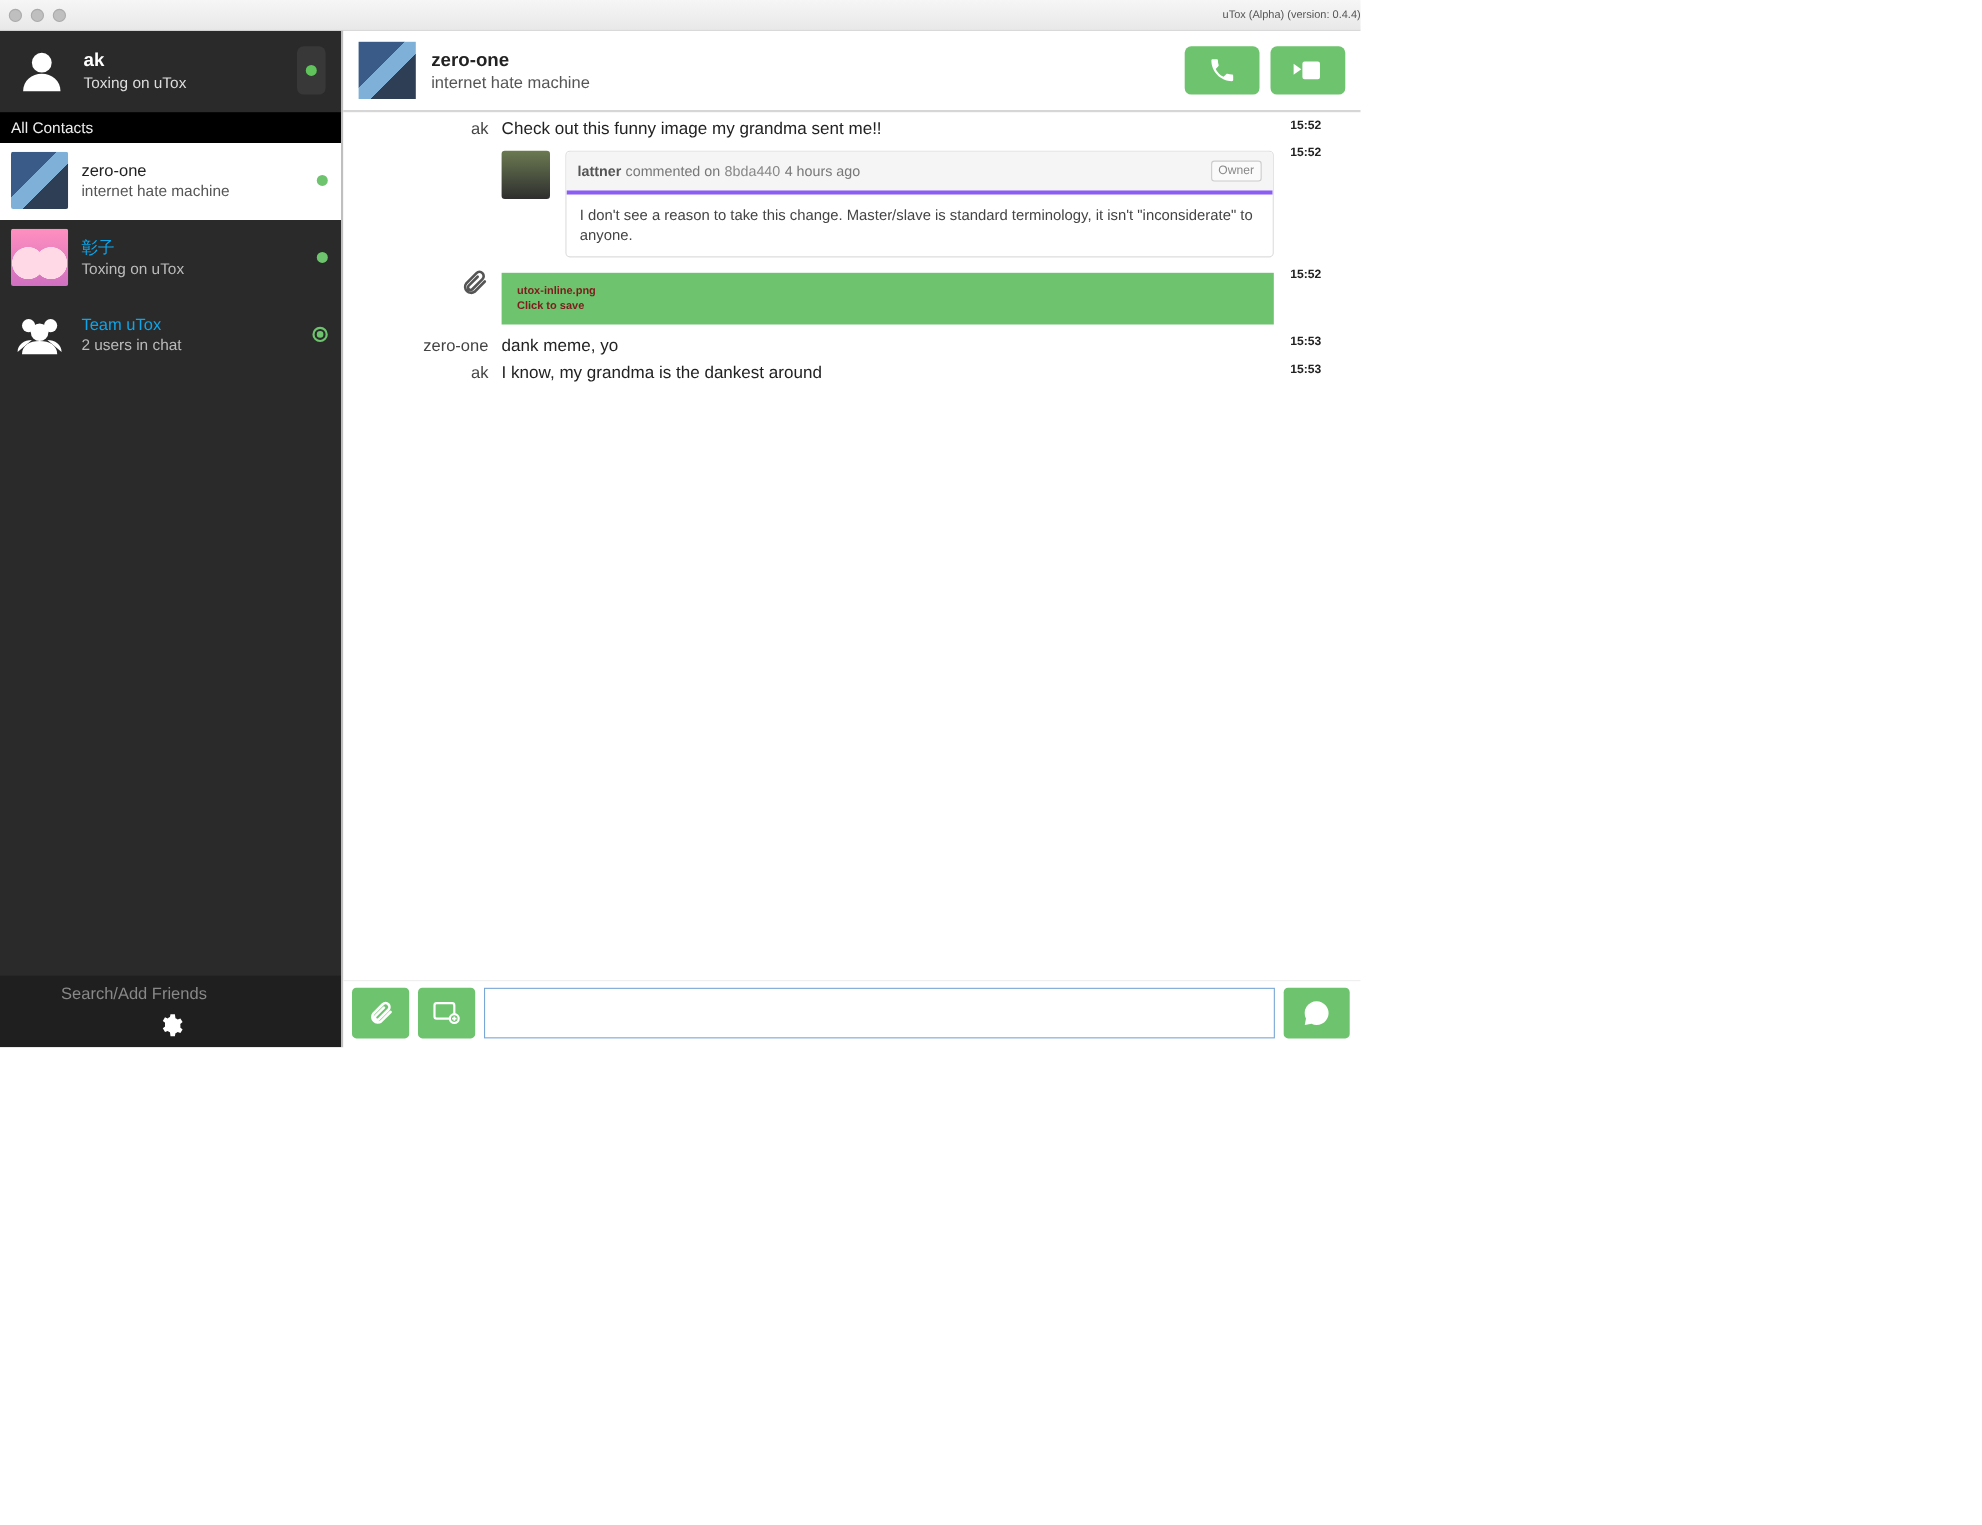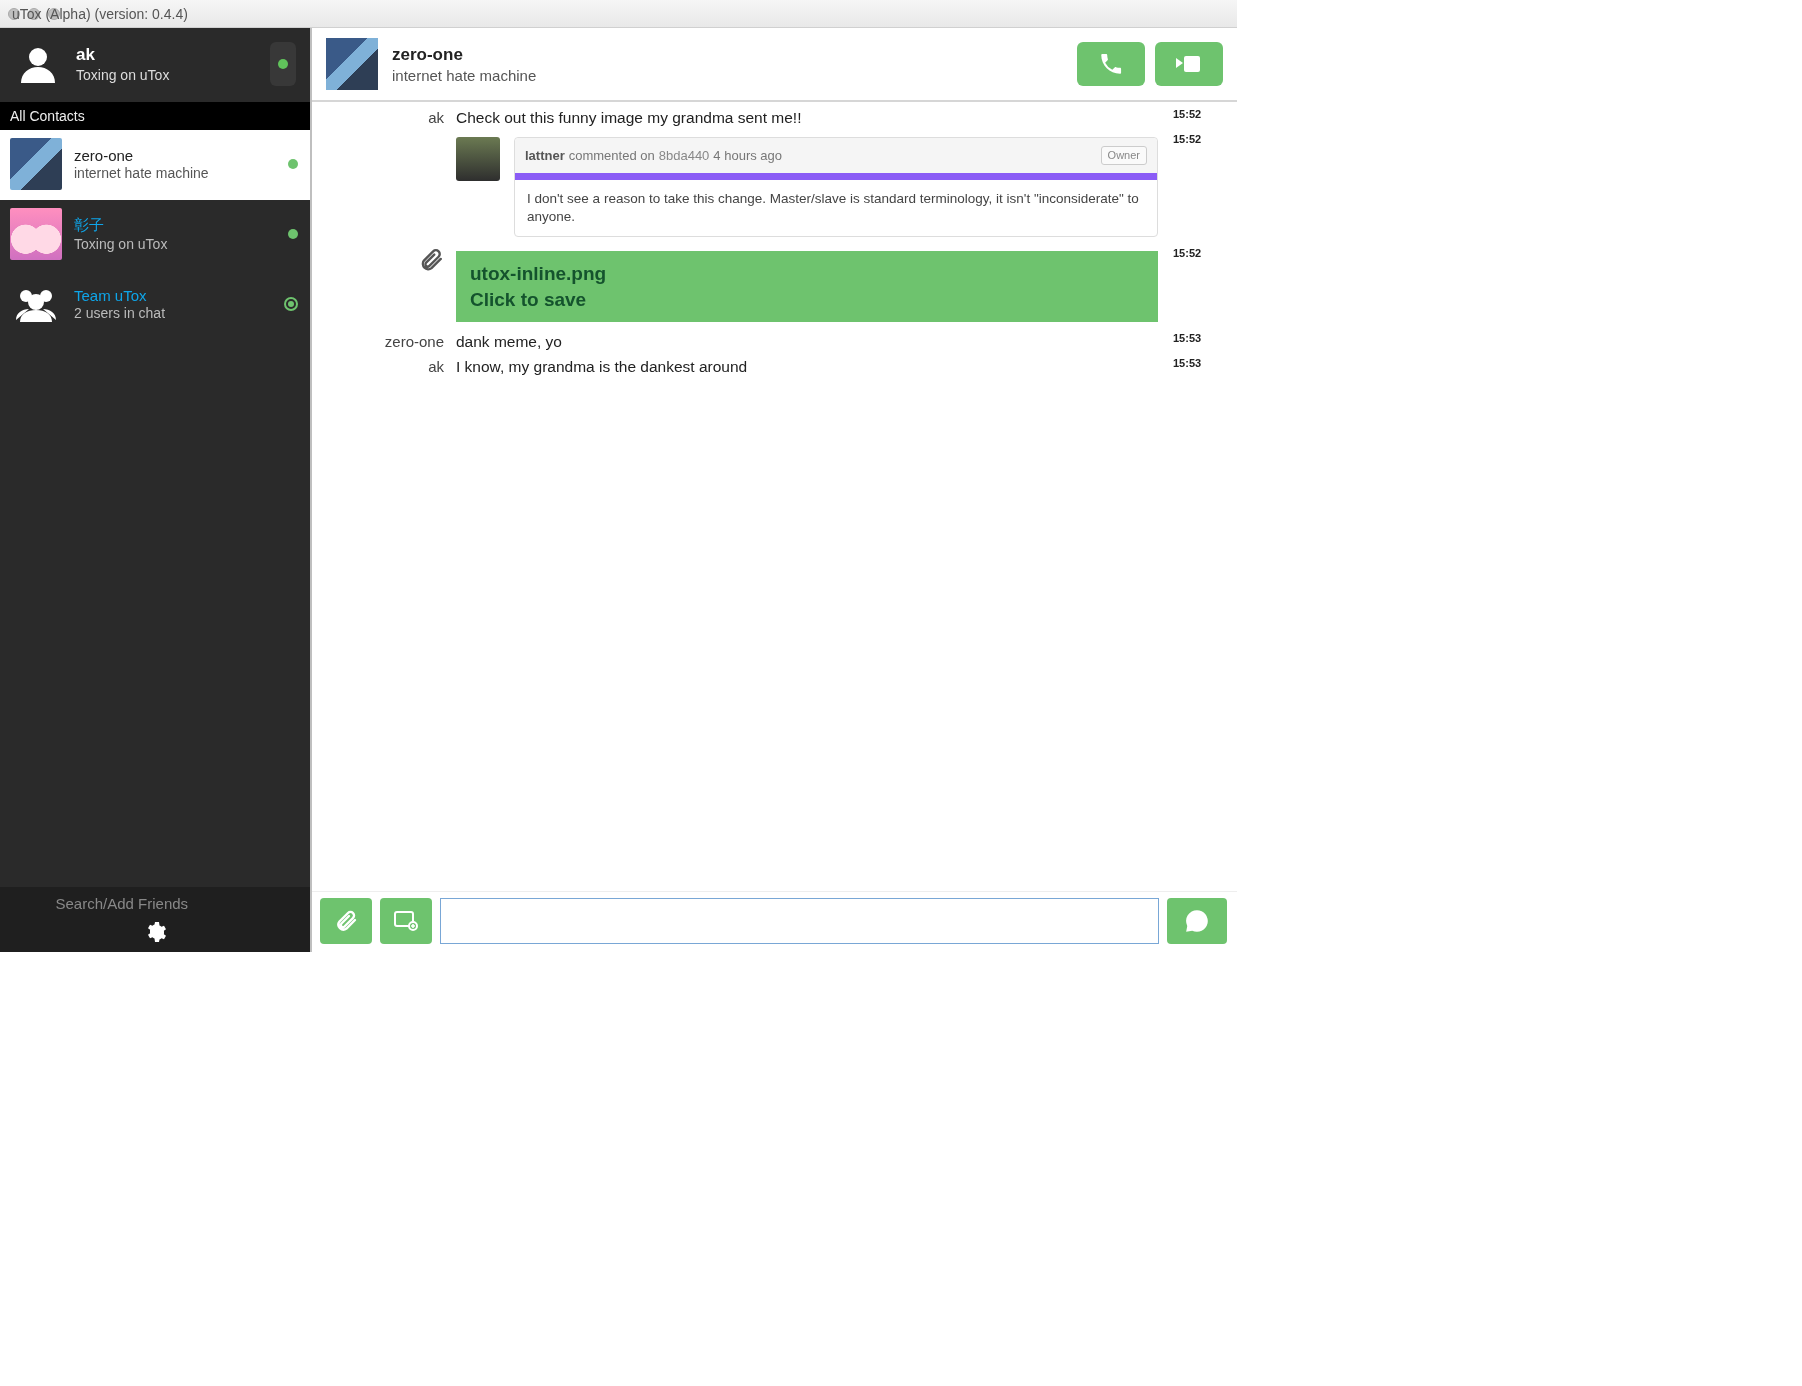--- a/index.html
+++ b/index.html
@@ -23,22 +23,22 @@
     border-bottom: 1px solid #d0d0d0;
     display: flex;
     align-items: center;
     padding: 0 8px;
     position: relative;
     flex: 0 0 auto;
   }
   .traffic { display: flex; gap: 8px; }
   .dot { width: 12px; height: 12px; border-radius: 50%; background: #bfbfbf; border:1px solid #aaa; }
   .title-text {
-    position: absolute; left: 12px; right: 0; text-align: left;
-    font-size: 14px; color: #555;
+    position: absolute; left: 12px; right: 0; text-align: right;
+    font-size: 10px; color: #555;
   }
 
   .main { flex: 1 1 auto; display: flex; min-height: 0; }
 
   
   .sidebar {
     width: 312px;
     background: #2a2a2a;
     color: #ddd;
     display: flex;
@@ -149,34 +149,34 @@
   }
   .embed .e-box {
     flex: 1; border: 1px solid #ddd; border-radius: 4px; background: #fff;
     font-size: 13px; color: #444; position: relative;
   }
   .embed .e-box::before{
     content:""; position:absolute; left:-7px; top:12px;
     border:7px solid transparent; border-right-color:#f5f5f5;
   }
   .e-head {
-    background: #f5f5f5; padding: 8px 10px; border-bottom: 7px solid #8b5cf6;
+    background: #f5f5f5; padding: 8px 10px; border-bottom: 4px solid #8b5cf6;
     display: flex; align-items: center; gap: 4px; color: #777; border-radius: 4px 4px 0 0;
   }
   .e-head .author { font-weight: 600; color: #555; }
   .e-head .badge {
     margin-left: auto; border: 1px solid #ccc; border-radius: 3px; padding: 1px 6px;
     font-size: 11px; color: #888; background: #fafafa;
   }
   .e-body { padding: 10px 12px; font-size: 13.5px; color: #444; line-height: 1.35; }
 
   
   .file-box {
-    margin-top: 4px; background: #6ec36e; color: #14532d;
-    padding: 10px 14px; font-size: 19px; font-weight: 600;
+    margin-top: 4px; background: #6ec36e; color: #7f1d1d;
+    padding: 10px 14px; font-size: 10px; font-weight: 600;
     max-width: 702px; line-height: 1.35;
   }
   .file-box div { font-weight: 600; }
 
   .attach-icon-col {
     width: 120px; flex: 0 0 120px; display:flex; justify-content:flex-end; align-items:center;
     padding-right: 0px;
   }
 
   

